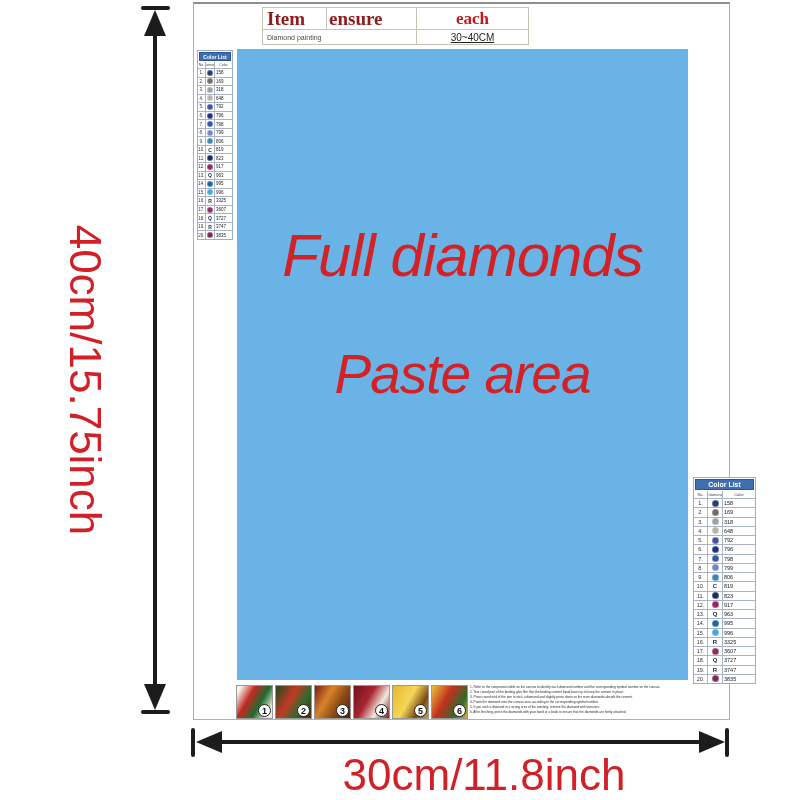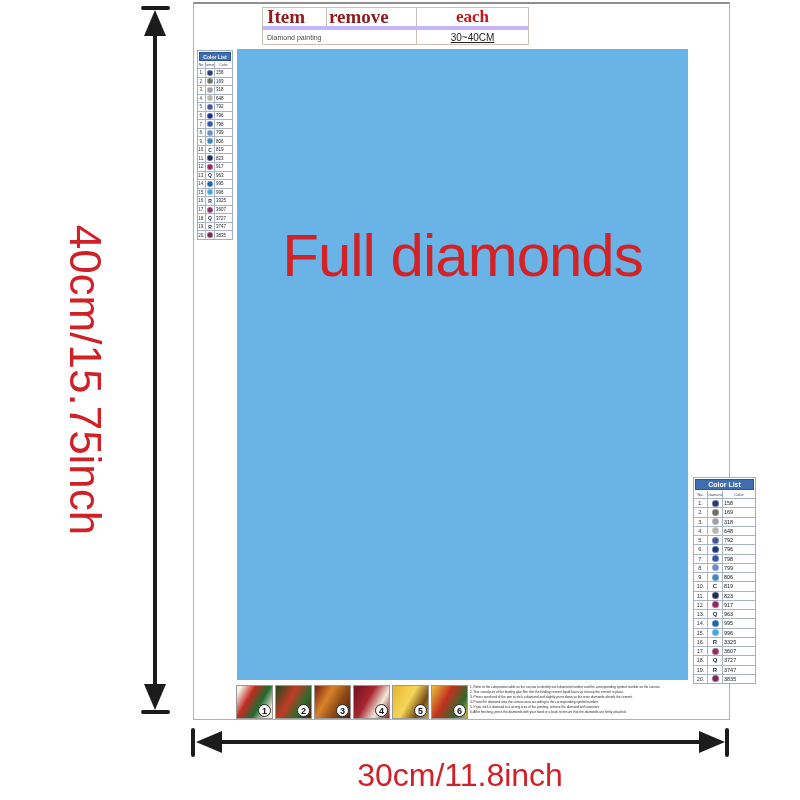--- a/index.html
+++ b/index.html
@@ -12,21 +12,21 @@
   .sheet{
     position:absolute;left:193px;top:2px;width:537px;height:718px;
     background:#ffffff;border:1px solid #b0b0b0;border-top:2px solid #8f8f8f;
   }
   
   .item-table{
     position:absolute;left:68px;top:3px;width:267px;height:38px;
     border:1px solid #c8c1b6;background:#fff;display:flex;flex-direction:column;
   }
   .it-row{display:flex;flex:1;}
-  .it-row.hdr{border-bottom:4px solid #c4b5fd;height:22px;flex:none;}
+  .it-row.hdr{border-bottom:1px solid #c4b5fd;height:22px;flex:none;}
   .it-row.val{height:14px;flex:none;}
   .it-cell{border-right:1px solid #c8c1b6;display:flex;align-items:center;overflow:hidden;}
   .it-cell:last-child{border-right:none;}
   .c-item{width:64px;padding-left:4px;}
   .c-number{width:90px;padding-left:2px;}
   .c-size{width:111px;justify-content:center;}
   .hdr .c-item,.hdr .c-number{
     font-family:"Liberation Serif",serif;font-weight:bold;font-size:19px;color:#8f1d20;
   }
   .hdr .c-size{
@@ -118,22 +118,22 @@
     left:699px;top:728px;
     border-top:11px solid transparent;border-bottom:11px solid transparent;border-left:26px solid #1c1c1c;
     margin-top:3px;
   }
   
   .dim-h{
     position:absolute;left:85px;top:380px;transform:translate(-50%,-50%) rotate(90deg);
     font-size:44px;color:#cf2127;white-space:nowrap;
   }
   .dim-w{
-    position:absolute;left:460px;top:775px;transform:translate(-50%,-50%);
-    font-size:32px;color:#cf2127;white-space:nowrap;
+    position:absolute;left:484px;top:775px;transform:translate(-50%,-50%);
+    font-size:44px;color:#cf2127;white-space:nowrap;
   }
 </style>
 </head>
 <body>
 
 <div id="stage">
 
   <div class="arrow-part v-cap-top"></div>
   <div class="tri v-head-up"></div>
   <div class="arrow-part v-line"></div>
@@ -146,31 +146,32 @@
   <div class="arrow-part h-line"></div>
   <div class="tri h-head-right"></div>
   <div class="arrow-part h-cap-right"></div>
   <div class="dim-w">30cm/11.8inch</div>
 
   <div class="sheet">
 
     <div class="item-table">
       <div class="it-row hdr">
         <div class="it-cell c-item">Item</div>
-        <div class="it-cell c-number">remove</div>
+        <div class="it-cell c-number">ensure</div>
         <div class="it-cell c-size">each</div>
       </div>
       <div class="it-row val">
         <div class="it-cell c-item">Diamond painting</div>
         <div class="it-cell c-size">30~40CM</div>
       </div>
     </div>
 
-    <div class="paste" style="background: rgb(106, 179, 231);">
+    <div class="paste" style="background: rgb(106, 179, 231); font-style: italic;">
       <div class="l1">Full diamonds</div>
+      <div class="l2">Paste area</div>
     </div>
 
     <div class="clist clist-left">
       <div class="cl-title">Color List</div>
       <div class="cl-cols">
         <span class="w-no">No.</span>
         <span class="w-sym">Diamond</span>
         <span class="w-code">Color</span>
       </div>
       <div class="cl-body" style="display:flex;flex-direction:column;flex:1;">

